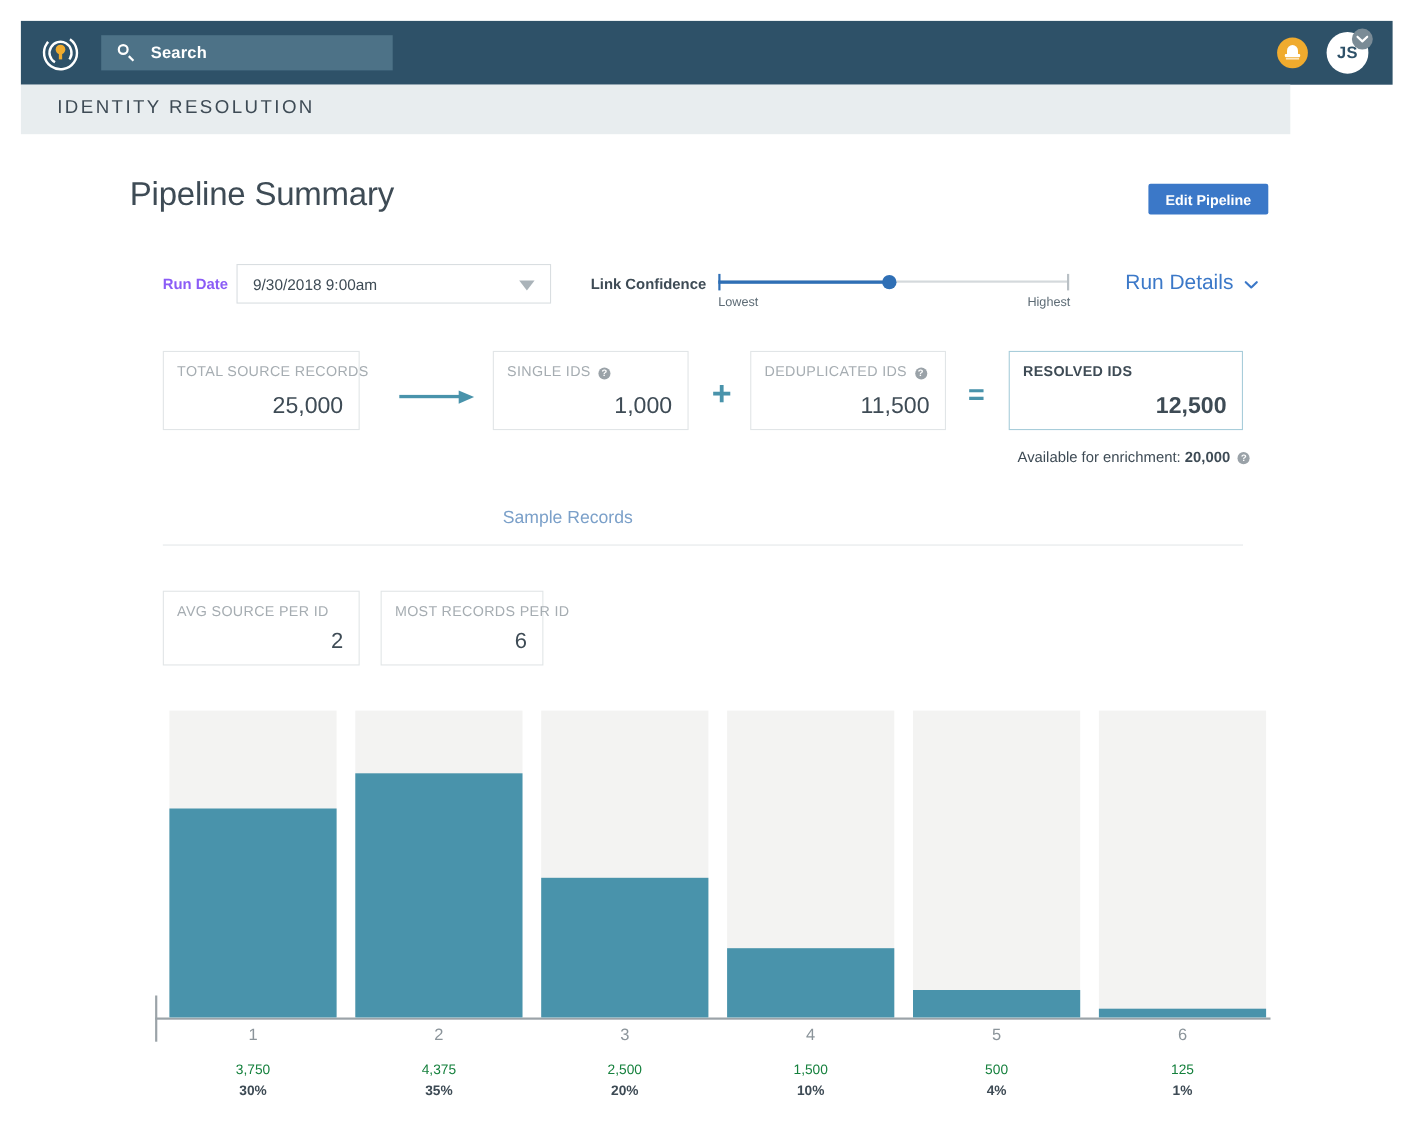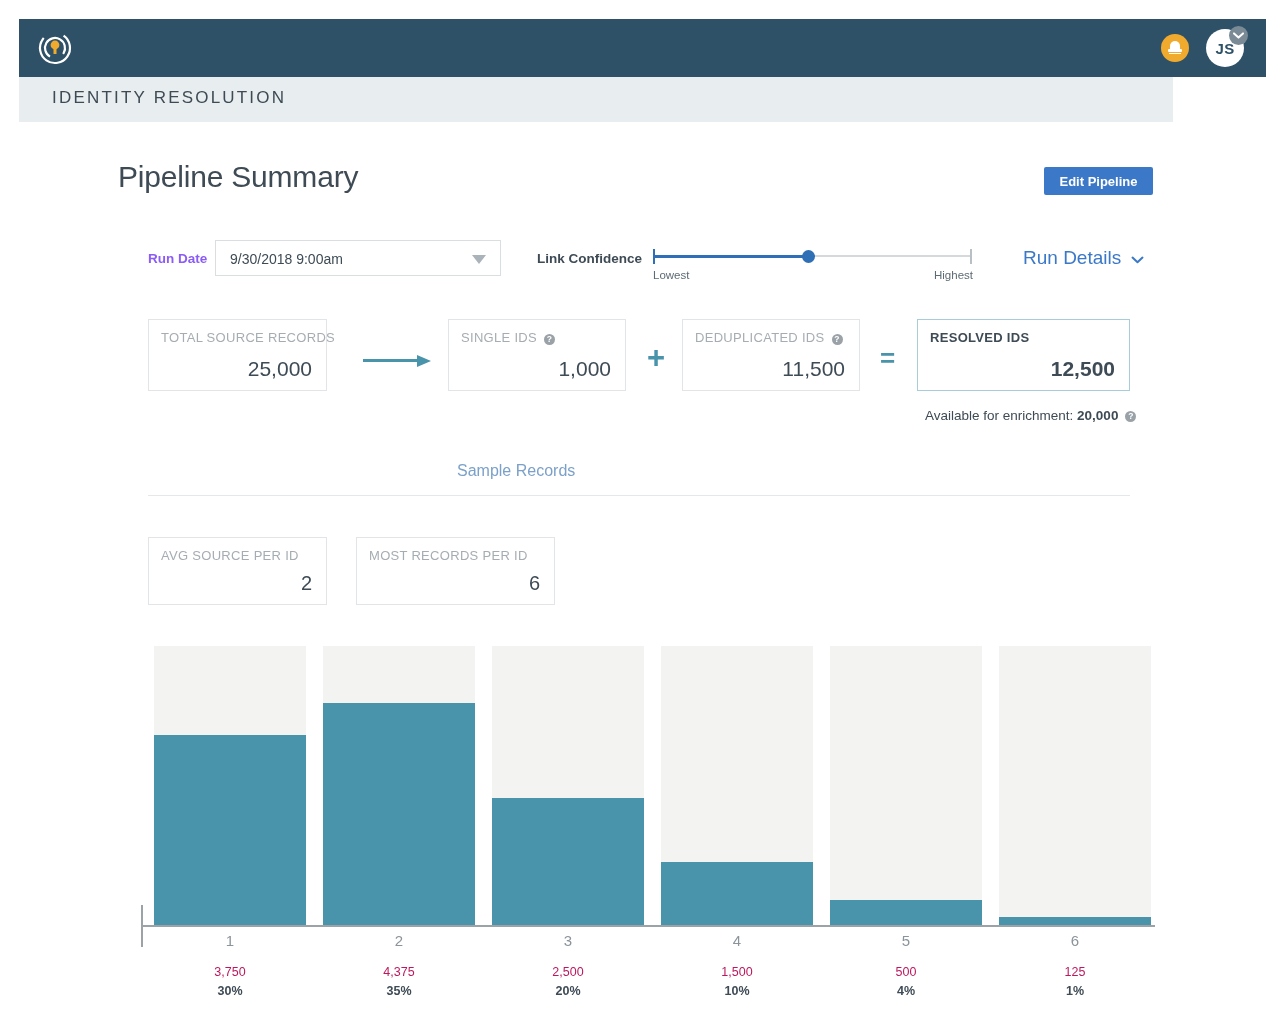--- a/index.html
+++ b/index.html
@@ -407,21 +407,21 @@
     font-weight: bold;
     border-bottom: 3px solid #3b78c8;
   }
   .tab-inactive {
     left: 309px;
     color: #7ba0c9;
   }
 
   
   #card-avg  { left: 148px; top: 537px; width: 179px; height: 68px; }
-  #card-most { left: 356px; top: 537px; width: 199px; height: 68px; }
+  #card-most { left: 346px; top: 537px; width: 148px; height: 68px; }
   #card-avg .card-value, #card-most .card-value { font-size: 20px; }
 
   
   .chart {
     position: absolute;
     left: 141px;
     top: 640px;
     width: 1020px;
     height: 360px;
   }
@@ -469,21 +469,21 @@
     text-align: center;
     font-size: 15px;
     color: #8b949a;
   }
   .bar-count {
     position: absolute;
     top: 325px;
     width: 152px;
     text-align: center;
     font-size: 12.5px;
-    color: #be185d;
+    color: #15803d;
   }
   .bar-pct {
     position: absolute;
     top: 344px;
     width: 152px;
     text-align: center;
     font-size: 12.5px;
     font-weight: bold;
     color: #3e4b55;
   }
@@ -492,20 +492,24 @@
 <body>
 
 <div class="topbar">
   <div class="logo">
     <svg width="38" height="38" viewBox="0 0 38 38" aria-hidden="true">
       <circle cx="19" cy="19" r="15" fill="none" stroke="#ffffff" stroke-width="2.2" stroke-dasharray="72 22" transform="rotate(-55 19 19)"></circle>
       <circle cx="19" cy="19" r="10" fill="none" stroke="#ffffff" stroke-width="2.2" stroke-dasharray="48 15" transform="rotate(120 19 19)"></circle>
       <circle cx="19" cy="16" r="4.4" fill="#f0ab2e"></circle>
       <rect x="17.5" y="17" width="3" height="8" fill="#f0ab2e"></rect>
     </svg>
+  </div>
+  <div class="searchbox">
+    <span class="search-icon"></span>
+    <span class="search-text">Search</span>
   </div>
   <div class="topbar-right">
     <div class="bell"></div>
     <div class="avatar-wrap">
       <div class="avatar">JS</div>
       <div class="avatar-caret">
         <svg width="11" height="7" viewBox="0 0 11 7" aria-hidden="true">
           <path d="M1 1.4 L5.5 5.6 L10 1.4" fill="none" stroke="#ffffff" stroke-width="2" stroke-linecap="round" stroke-linejoin="round"></path>
         </svg>
       </div>

